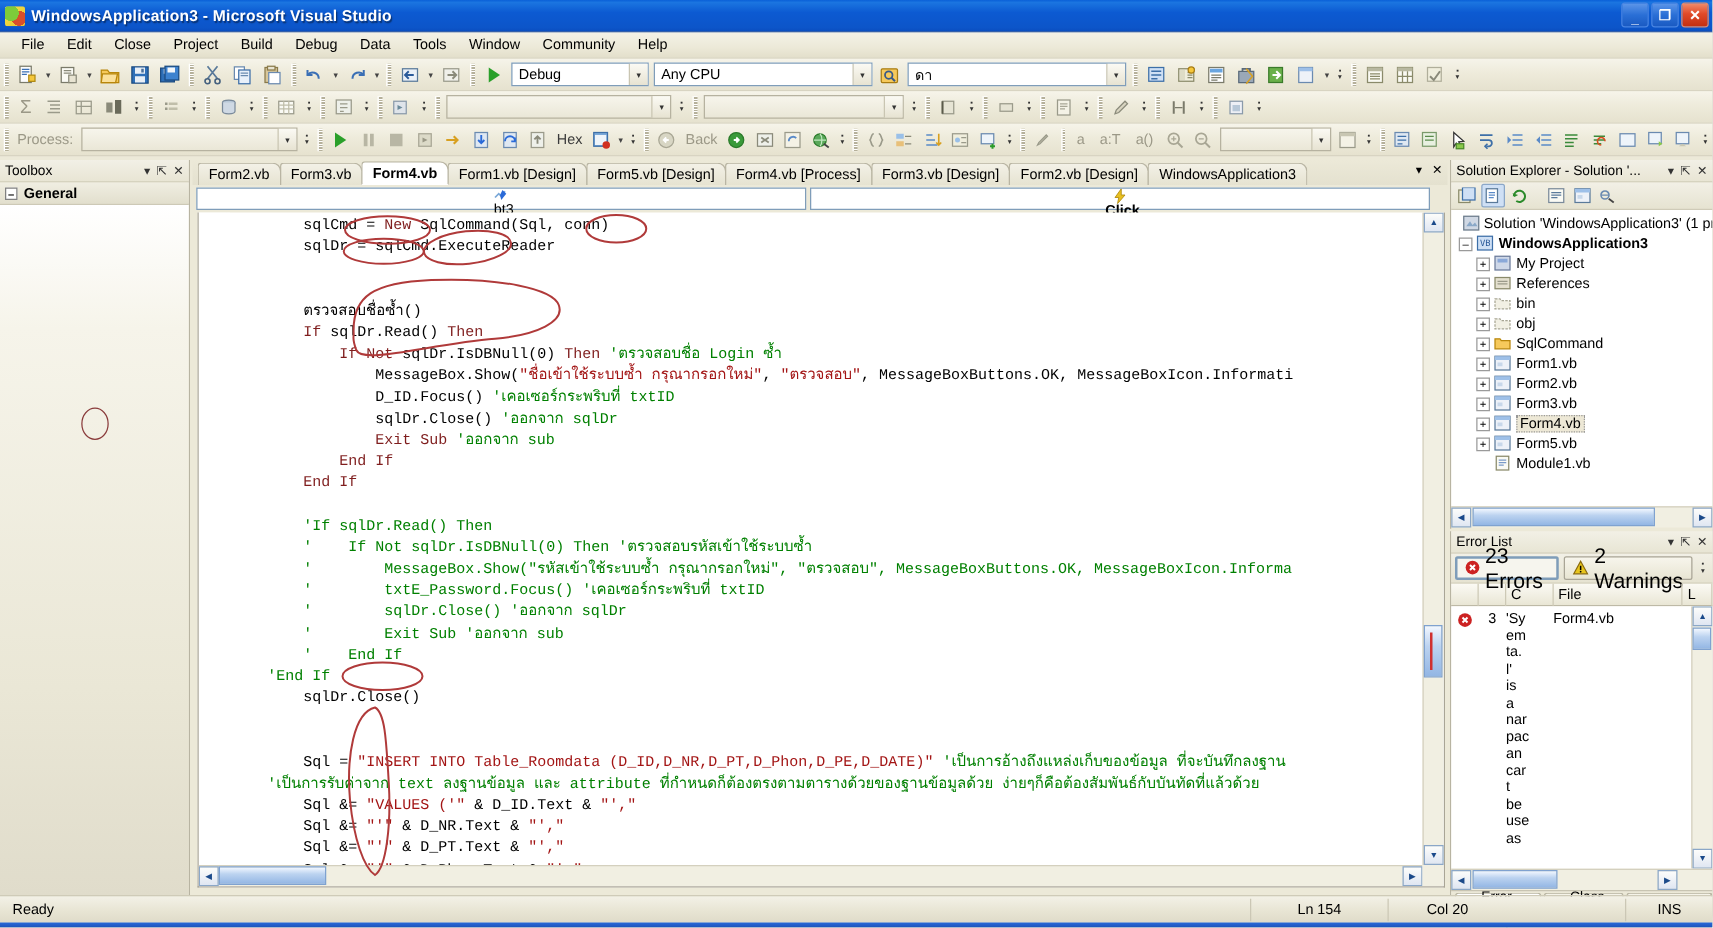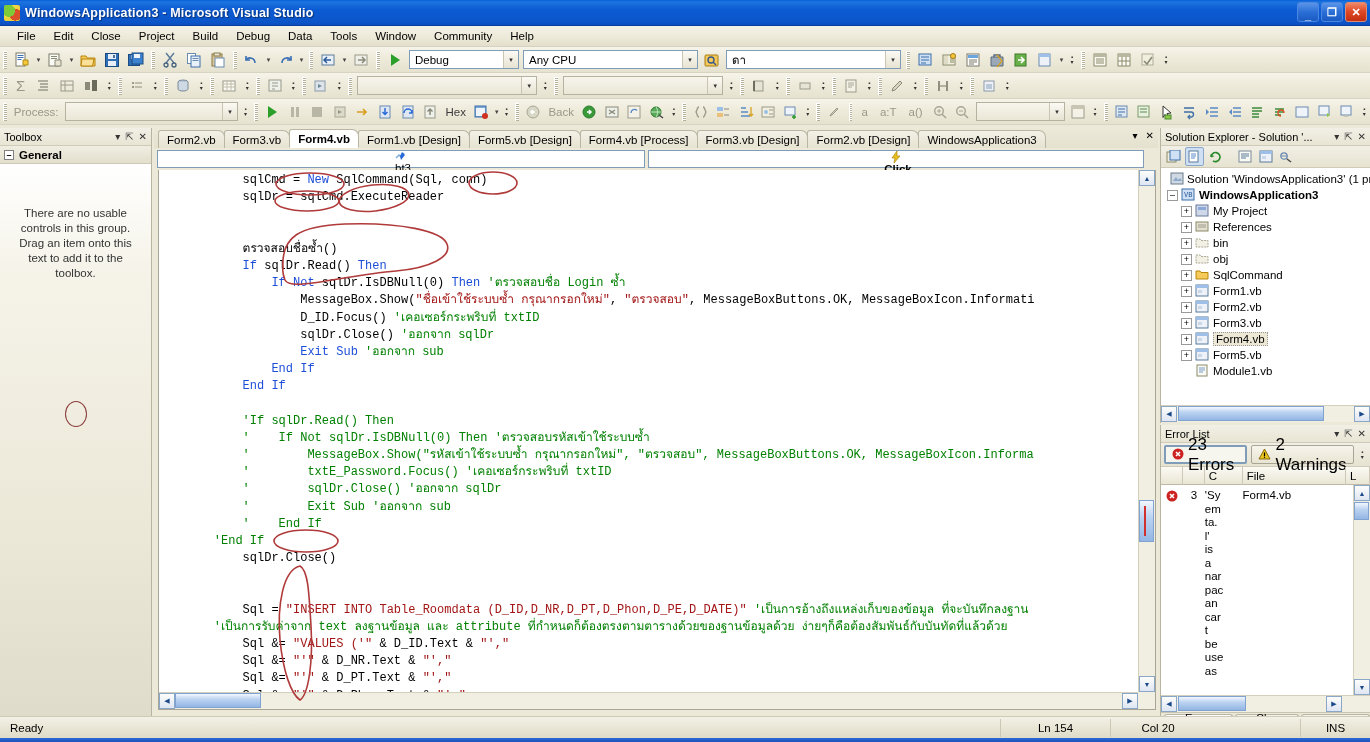--- a/index.html
+++ b/index.html
@@ -139,21 +139,21 @@
                display:flex;align-items:center;justify-content:center;font-size:7px;color:#234;}
   .code-wrap { position:relative; height: 540px; background:#fff; border:1px solid #a9a596; border-top:none;
                margin: 0 2px 2px 4px; overflow:hidden; }
   .gutter { position:absolute; left:0; top:0; width:22px; height:100%; background:#fff; border-right:0; }
   .indicator { position:absolute; left:22px; top:0; width:3px; height:100%; background:#fff; }
   .code {
     position:absolute; left:26px; top:2px; right:17px; bottom:17px;
     font-family: "Liberation Mono", monospace; font-size: 12px; line-height: 17.2px;
     white-space: pre; overflow:hidden; color:#000;
   }
-  .kw { color:#1d4ed8; }
+  .kw { color:#7f1d1d; }
   .cm { color:#008000; }
   .st { color:#a31515; }
 
   
   .vscroll { position:absolute; right:0; top:0; width:17px; bottom:17px; background:#f1efe2;
              border-left:1px solid #d4d0be; }
   .hscroll { position:absolute; left:0; right:17px; bottom:0; height:17px; background:#f1efe2;
              border-top:1px solid #d4d0be; }
   .sbtn { width:16px; height:16px; background: linear-gradient(180deg,#fdfdfb,#dfe6f2);
           border:1px solid #8ba7c8; display:flex;align-items:center;justify-content:center;
@@ -858,21 +858,20 @@
         <span class="ptb">▾</span>
         <span class="ptb">⇱</span>
         <span class="ptb">✕</span>
       </span>
     </div>
     <div class="tb-general">
       <span class="expander">–</span>
       <span>General</span>
     </div>
     <div class="tb-body">
-      <div>There are no usable controls in this group. Drag an item onto this text to add it to the toolbox.</div>
       <div class="tb-oval"></div>
     </div>
   </div>
 
   <div id="editor-area">
     <div class="tabstrip">
       <div class="vtab">Form2.vb</div>
       <div class="vtab">Form3.vb</div>
       <div class="vtab active">Form4.vb</div>
       <div class="vtab">Form1.vb [Design]</div>

